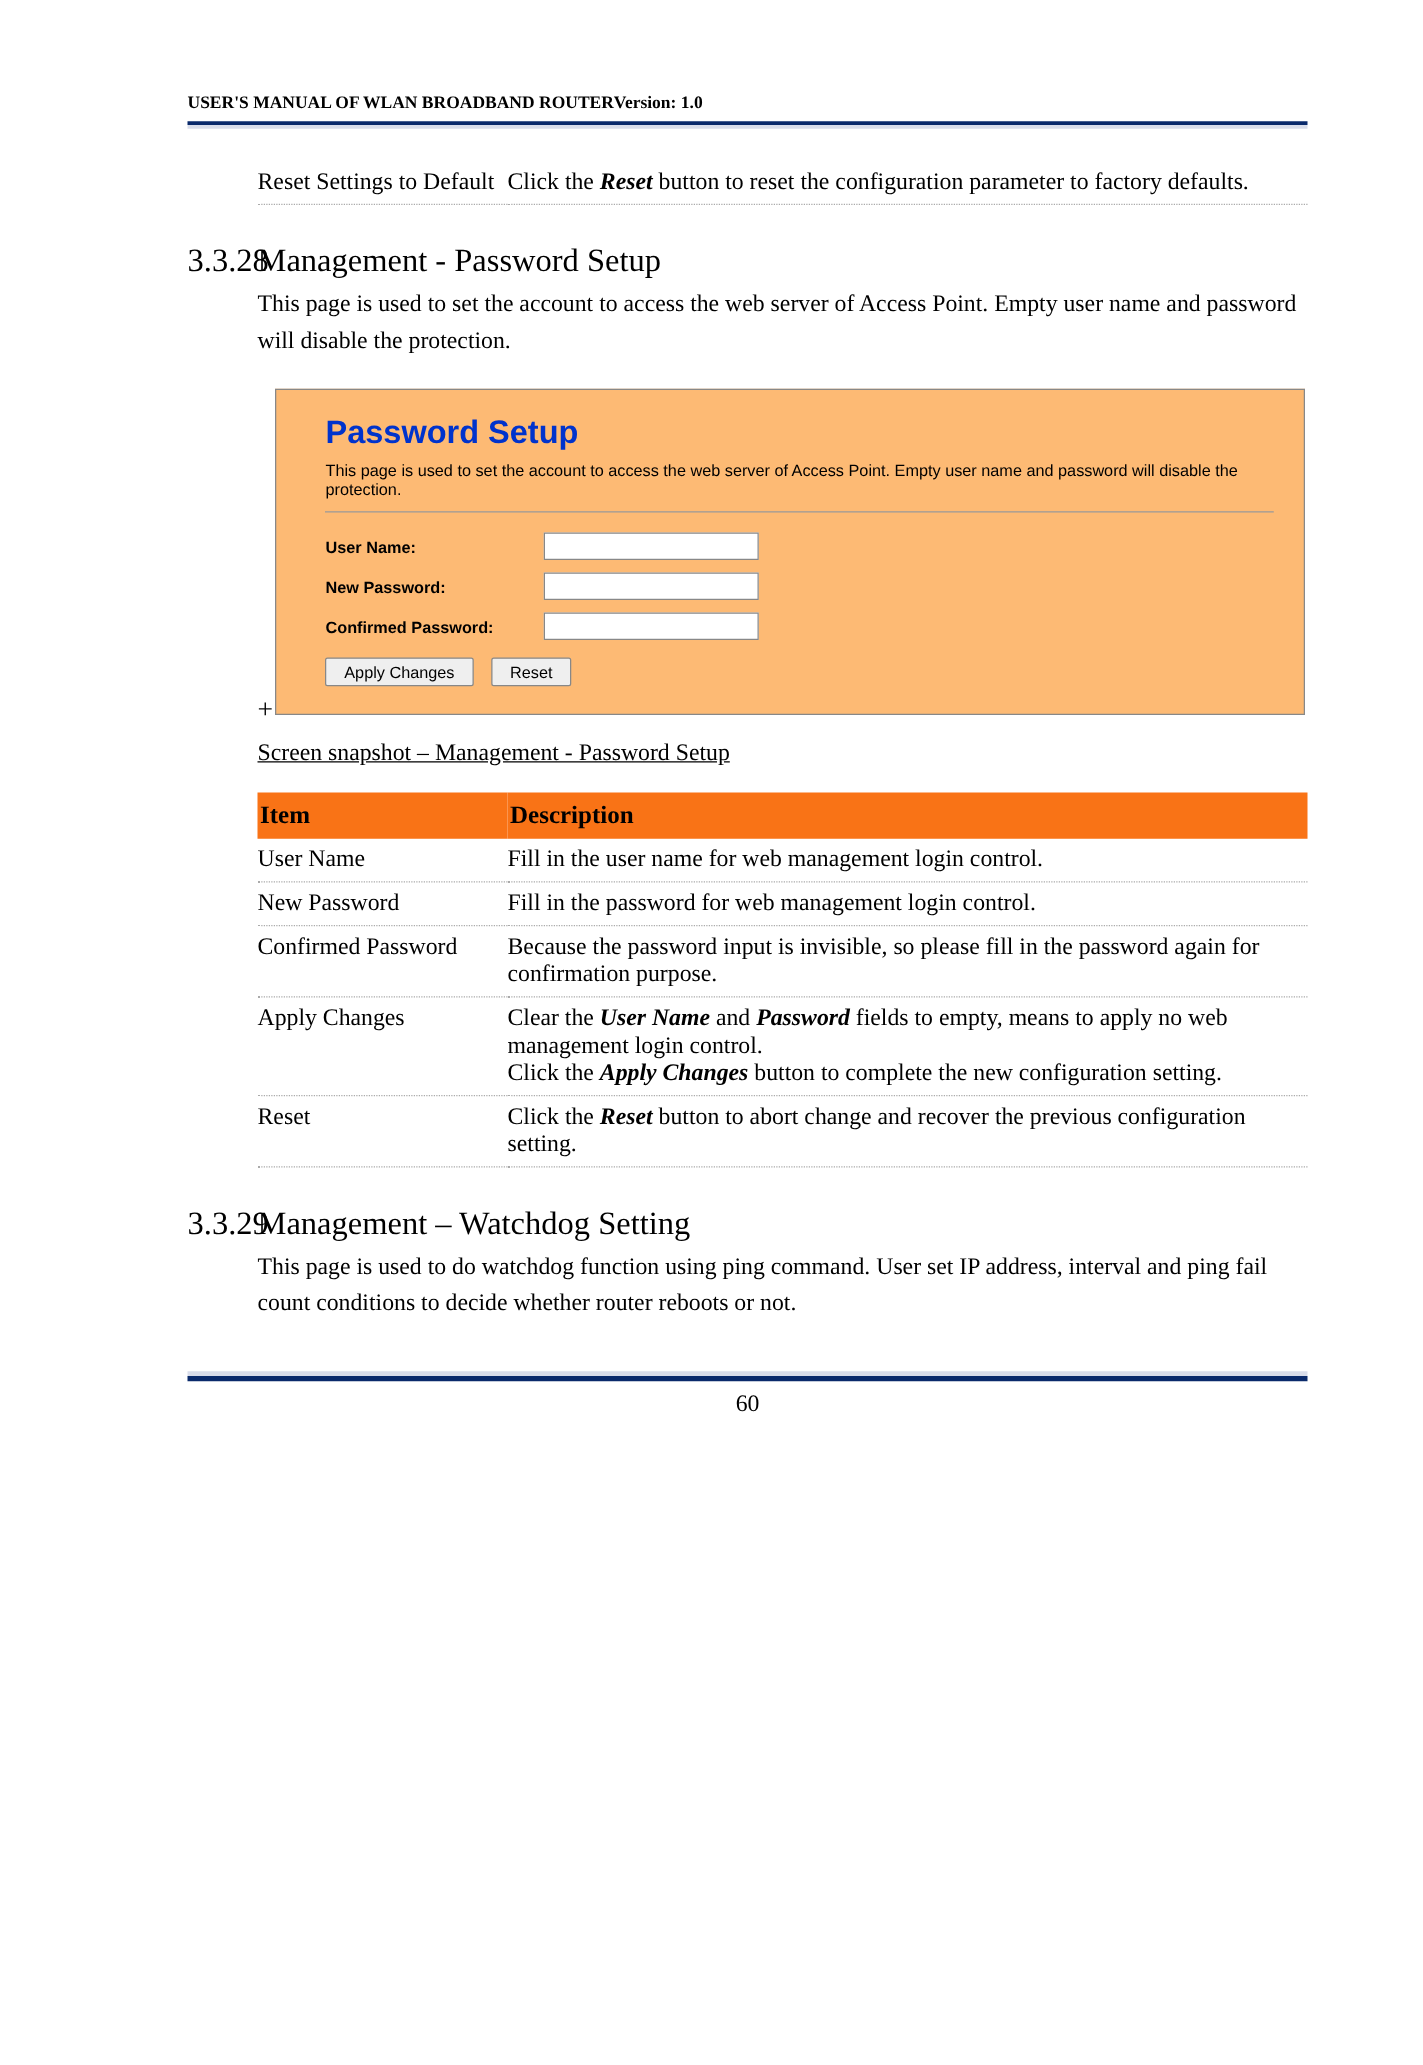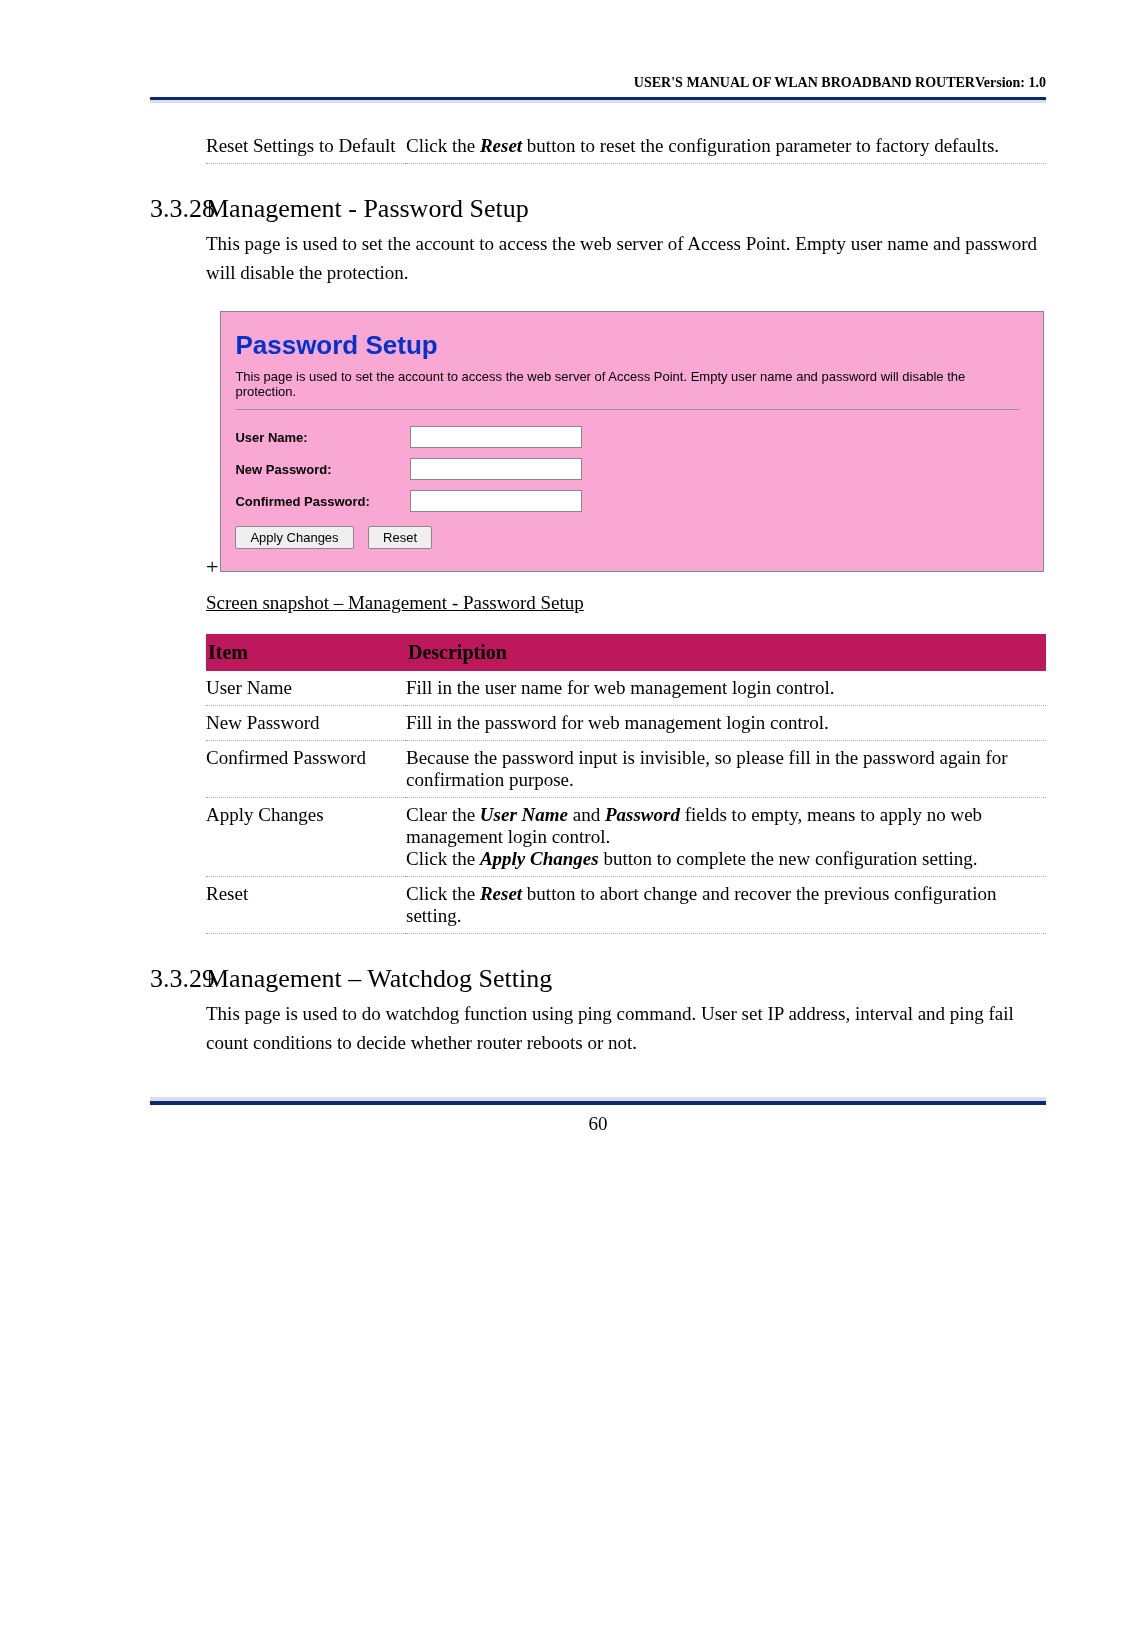--- a/index.html
+++ b/index.html
@@ -8,21 +8,21 @@
     font-family: "Times New Roman", Times, serif;
     width: 1138px;
     margin: 0 auto;
     color: #000;
   }
   .page {
     padding: 75px 92px 40px 150px;
   }
   .header-row {
     display: flex;
-    justify-content: flex-end;
+    justify-content: flex-start;
     font-size: 14px;
     font-weight: bold;
     font-family: "Times New Roman", serif;
     margin-bottom: 6px;
   }
   .header-rule {
     height: 6px;
     background: linear-gradient(to bottom, #0a2a6b 0%, #0a2a6b 55%, #d9ddea 55%, #d9ddea 100%);
     margin-bottom: 26px;
   }
@@ -47,21 +47,21 @@
   .tbl td {
     padding: 6px 2px 6px 0;
     vertical-align: top;
     border-bottom: 1px dotted #aaa;
   }
   .tbl td:first-child {
     width: 200px;
   }
   .tbl th {
     text-align: left;
-    background: #be185d;
+    background: #f97316;
     padding: 7px 2px;
     font-size: 20px;
     font-weight: bold;
   }
   .tbl th:first-child { width: 200px; }
 
   h3.section {
     font-size: 26px;
     font-weight: normal;
     margin-top: 30px;
@@ -75,23 +75,23 @@
   .caption {
     font-size: 19px;
     text-decoration: underline;
     margin: 14px 0 20px 0;
   }
   .italic { font-style: italic; font-weight: bold; }
 
   
   .screenshot {
     border: 1px solid #888;
-    background: #f9a8d4;
+    background: #fdba74;
     margin: 24px 0 6px 0;
-    padding: 18px 24px 22px 14px;
+    padding: 18px 24px 22px 39px;
     font-family: Arial, Helvetica, sans-serif;
   }
   .plus-mark {
     display: inline-block;
     vertical-align: bottom;
     font-family: "Times New Roman", serif;
     font-size: 22px;
     margin-right: -2px;
     position: relative;
     top: 2px;

